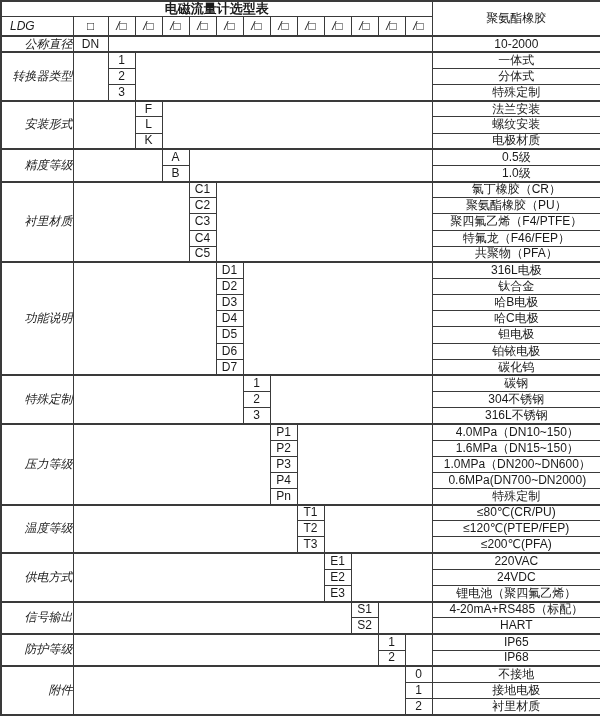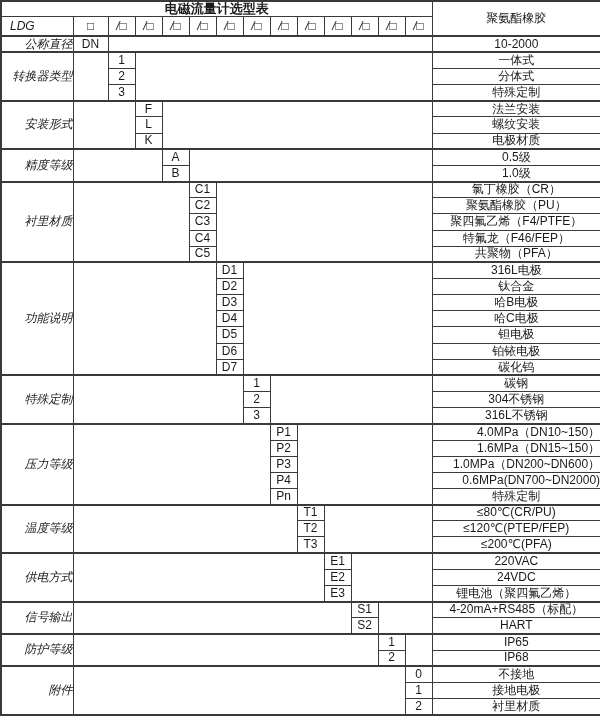--- a/index.html
+++ b/index.html
@@ -9,21 +9,21 @@
         color:#1a1a1a;}
   td{border:1px solid #3a3a3a;padding:0;font-size:12px;line-height:1.1;
      text-align:center;vertical-align:middle;white-space:nowrap;overflow:hidden;}
   tr{height:16px;}
   tr.t-row{height:15px;}
   tr.m-row{height:19px;font-style:italic;}
   tr.sec td{border-top:2px solid #3a3a3a;}
   td.title{font-size:13px;font-weight:bold;}
   td.lbl{text-align:right;font-style:italic;}
   td.ldg{text-align:left;padding-left:8px;}
-  td.desc.al{text-align:right;padding-left:2px;margin-top:8px;}
+  td.desc.al{text-align:center;padding-left:2px;margin-top:8px;}
   td.gap{background:#fff;}
 </style>
 </head>
 <body>
 
 <div class="sheet">
 <table>
 <colgroup>
   <col style="width:72px">
         <col style="width:35px">

